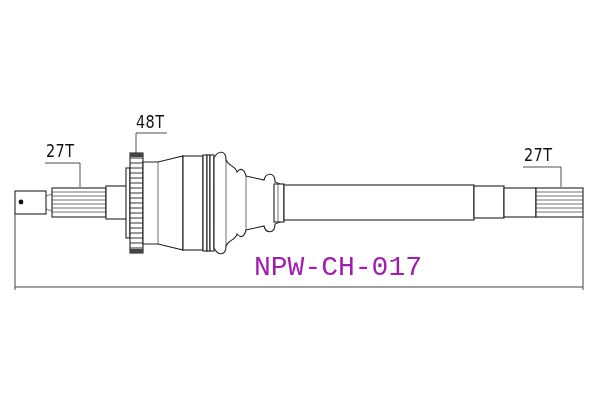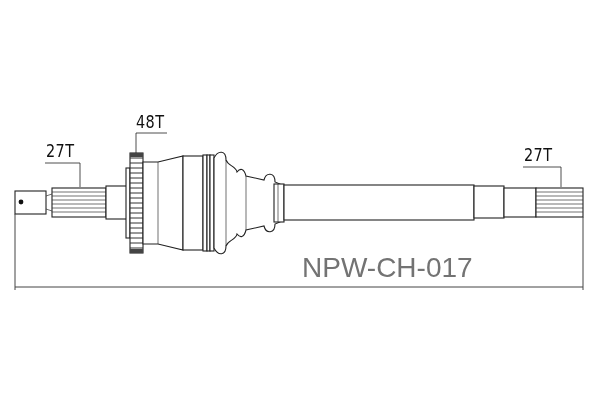--- a/index.html
+++ b/index.html
@@ -1,21 +1,21 @@
 <!DOCTYPE html>
 <html><head>
 <meta charset="utf-8">
 <style>
   html, body { margin:0; padding:0; background:#ffffff; }
   body { width:600px; height:400px; overflow:hidden; position:relative; }
   #drawing { position:absolute; left:0; top:0; width:600px; height:400px; }
   .ln { stroke:#222; stroke-width:1.1; fill:#fff; }
   .thin { stroke:#333; stroke-width:0.7; fill:none; }
   .lbl { position:absolute; font-family:"DejaVu Sans", sans-serif; color:#111; font-size:17px; letter-spacing:0.5px; transform:scaleX(0.85); transform-origin:left top; }
-  .part { position:absolute; font-family:Liberation Sans, sans-serif; color:#737373; font-size:28px;margin-left:48px; }
+  .part { position:absolute; font-family:Liberation Mono, monospace; color:#a21caf; font-size:28px; }
 </style>
 </head>
 <body>
 
 <svg id="drawing" viewBox="0 0 600 400" xmlns="http://www.w3.org/2000/svg">
 
   <g>
     <rect class="ln" x="15" y="191" width="31" height="23"></rect>
     <circle cx="21" cy="202" r="2.4" fill="#111"></circle>
   </g>

